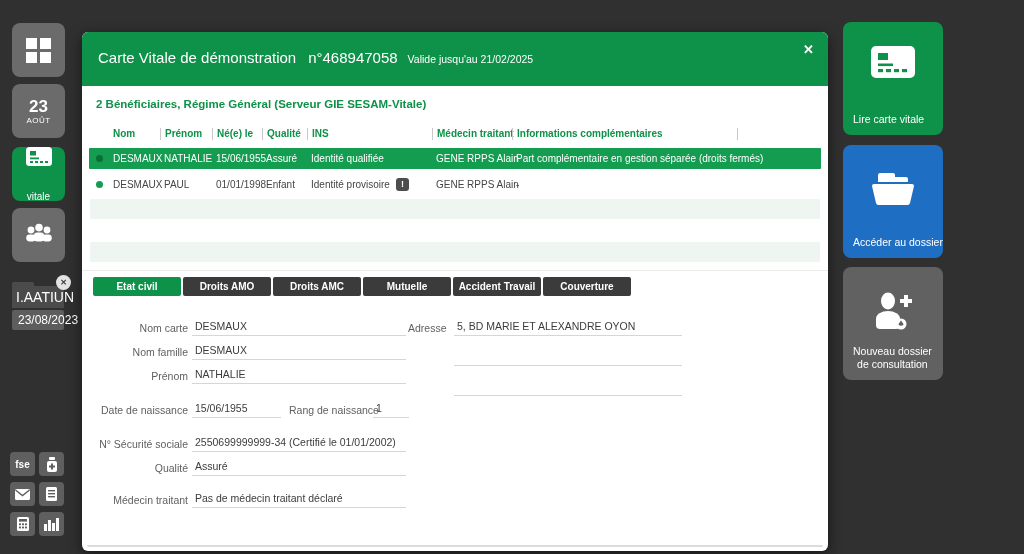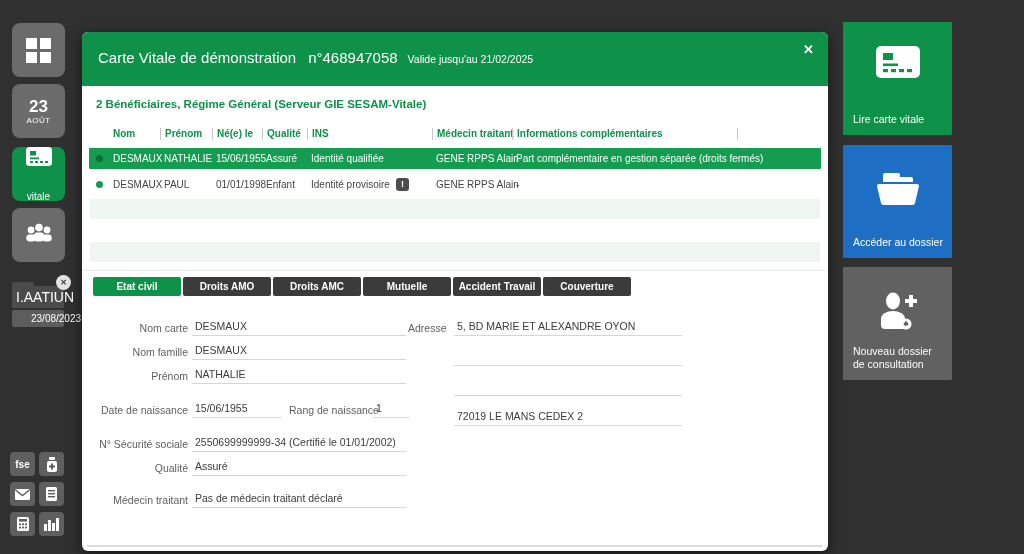--- a/index.html
+++ b/index.html
@@ -22,21 +22,21 @@
   .grid-icon i{background:#fff;display:block;}
   .cal-day{font-size:17px;font-weight:700;line-height:17px;}
   .cal-month{font-size:8px;letter-spacing:.5px;margin-top:1px;}
   .vitale-label{font-size:10px;margin-top:2px;}
 
   .patient-chip{
     position:absolute;left:12px;top:282px;width:52px;color:#fff;
   }
   .chip-tab{width:22px;height:4px;background:#4b4b4b;border-radius:2px 2px 0 0;}
   .chip-name{background:#4b4b4b;font-size:14px;padding:3px 4px;border-radius:0 2px 0 0;white-space:nowrap;}
-  .chip-date{background:#5d5d5d;font-size:10px;padding:3px 19px;margin-top:2px;border-radius:2px;white-space:nowrap;text-align:right;}
+  .chip-date{background:#5d5d5d;font-size:12px;padding:3px 6px;margin-top:2px;border-radius:2px;white-space:nowrap;text-align:right;}
   .chip-close{
     position:absolute;top:-7px;right:-7px;width:15px;height:15px;border-radius:50%;
     background:#e3e3e3;color:#3a3a3a;font-size:8px;font-weight:700;
     display:flex;align-items:center;justify-content:center;padding:0;
   }
 
   .qk-btn{
     position:absolute;width:25px;height:24px;border-radius:4px;background:#5f5f5f;
     color:#fff;display:flex;align-items:center;justify-content:center;padding:0;
   }
@@ -116,22 +116,22 @@
   .arow{position:absolute;left:326px;display:flex;align-items:flex-end;font-size:10.5px;}
   .alabel{width:42px;color:#5f5f5f;margin-right:4px;padding-bottom:2px;}
   .aval{
     width:225px;border-bottom:1px solid #d6d6d6;color:#3c3c3c;
     padding:0 0 2px 3px;min-height:13px;white-space:nowrap;
   }
   .mfooter{position:absolute;bottom:4px;left:5px;right:5px;height:2px;background:#dcdcdc;border-radius:2px;}
 
   
   .tile{
-    position:absolute;left:843px;width:109px;height:113px;border-radius:1px;
-    color:#fff;padding:0;text-align:left;
+    position:absolute;left:843px;width:100px;height:113px;border-radius:8px;
+    color:#fff;padding:0;text-align:center;
   }
   .tile.green{background:#0e9148;}
   .tile.blue{background:#1e6fc4;}
   .tile.grey{background:#616161;}
   .tile-icon{position:absolute;top:24px;left:0;right:0;display:flex;justify-content:center;}
   .tile-label{position:absolute;left:10px;bottom:8px;font-size:10.5px;line-height:1.3;}
 </style>
 </head>
 <body>
 
@@ -345,24 +345,20 @@
     <span class="alabel">Adresse</span>
     <span class="aval">5, BD MARIE ET ALEXANDRE OYON</span>
   </div>
   <div class="arow" style="top:318px">
     <span class="alabel"></span>
     <span class="aval"></span>
   </div>
   <div class="arow" style="top:348px">
     <span class="alabel"></span>
     <span class="aval"></span>
-  </div>
-  <div class="arow" style="top:378px">
-    <span class="alabel"></span>
-    <span class="aval">72019 LE MANS CEDEX 2</span>
   </div>
 
   <div class="mfooter"></div>
 </div>
 
 <button class="tile green" style="top:22px">
   <span class="tile-icon">
     <svg width="44" height="32" viewBox="0 0 44 32">
       <rect x="0" y="0" width="44" height="32" rx="5" fill="#fff"></rect>
       <rect x="7" y="7" width="10" height="7" fill="#0e9148"></rect>

